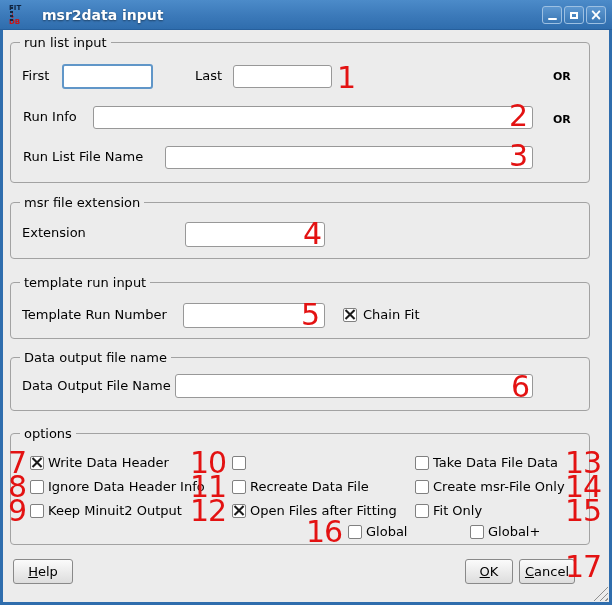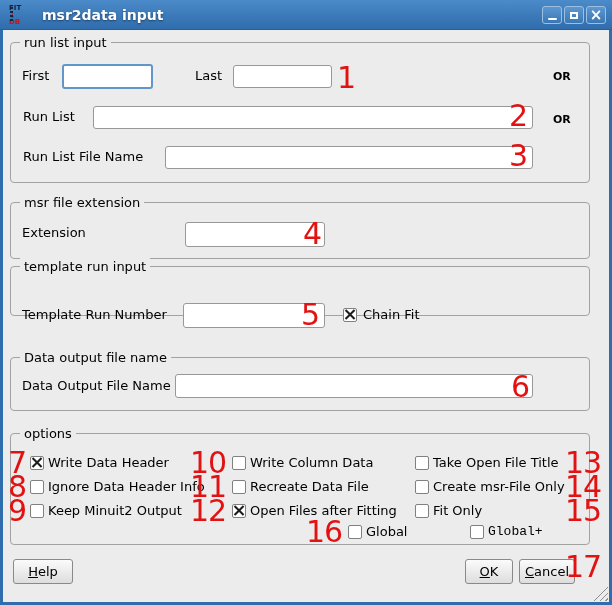--- a/index.html
+++ b/index.html
@@ -112,33 +112,33 @@
   <div class="content"></div>
 
   <div class="group" style="left:10px;top:42px;width:580px;height:141px;">
     <span class="gtitle">run list input</span>
   </div>
   <span class="lbl" style="left:22px;top:68px;">First</span>
   <input class="tin focused" style="left: 62px; top: 64px; width: 91px; height: 25px;" value="">
   <span class="lbl" style="left:195px;top:68px;">Last</span>
   <input class="tin" style="left: 233px; top: 65px; width: 99px; height: 23px;" value="">
   <span class="or" style="left:553px;top:69px;">OR</span>
-  <span class="lbl" style="left:23px;top:109px;">Run List</span>
+  <span class="lbl" style="left:23px;top:109px;">Run Info</span>
   <input class="tin" style="left: 93px; top: 106px; width: 440px; height: 23px;" value="">
   <span class="or" style="left:553px;top:112px;">OR</span>
   <span class="lbl" style="left:23px;top:149px;">Run List File Name</span>
   <input class="tin" style="left: 165px; top: 146px; width: 368px; height: 23px;" value="">
 
   <div class="group" style="left:10px;top:202px;width:580px;height:57px;">
     <span class="gtitle">msr file extension</span>
   </div>
   <span class="lbl" style="left:22px;top:225px;">Extension</span>
   <input class="tin" style="left: 185px; top: 222px; width: 140px; height: 25px;" value="">
 
-  <div class="group" style="left:10px;top:266px;width:580px;height:50px;">
+  <div class="group" style="left:10px;top:282px;width:580px;height:57px;">
     <span class="gtitle">template run input</span>
   </div>
   <span class="lbl" style="left:22px;top:307px;">Template Run Number</span>
   <input class="tin" style="left: 183px; top: 303px; width: 142px; height: 25px;" value="">
   <span class="cb checked" style="left:343px;top:308px;"></span>
   <span class="lbl" style="left:363px;top:307px;">Chain Fit</span>
 
   <div class="group" style="left:10px;top:357px;width:580px;height:54px;">
     <span class="gtitle">Data output file name</span>
   </div>
@@ -150,37 +150,36 @@
   </div>
 
   <span class="cb checked" style="left:30px;top:456px;"></span>
   <span class="lbl" style="left:48px;top:455px;">Write Data Header</span>
   <span class="cb" style="left:30px;top:480px;"></span>
   <span class="lbl" style="left:48px;top:479px;">Ignore Data Header Info</span>
   <span class="cb" style="left:30px;top:504px;"></span>
   <span class="lbl" style="left:48px;top:503px;">Keep Minuit2 Output</span>
 
   <span class="cb" style="left:232px;top:456px;"></span>
-  <span class="lbl" style="left:250px;top:455px;">Write Column Data</span>
   <span class="cb" style="left:232px;top:480px;"></span>
   <span class="lbl" style="left:250px;top:479px;">Recreate Data File</span>
   <span class="cb checked" style="left:232px;top:504px;"></span>
   <span class="lbl" style="left:250px;top:503px;">Open Files after Fitting</span>
 
   <span class="cb" style="left:415px;top:456px;"></span>
-  <span class="lbl" style="left:433px;top:455px;">Take Open File Title</span>
+  <span class="lbl" style="left:433px;top:455px;">Take Data File Data</span>
   <span class="cb" style="left:415px;top:480px;"></span>
   <span class="lbl" style="left:433px;top:479px;">Create msr-File Only</span>
   <span class="cb" style="left:415px;top:504px;"></span>
   <span class="lbl" style="left:433px;top:503px;">Fit Only</span>
 
   <span class="cb" style="left:348px;top:525px;"></span>
   <span class="lbl" style="left:366px;top:524px;">Global</span>
   <span class="cb" style="left:470px;top:525px;"></span>
-  <span class="lbl" style="left:488px;top:524px;font-family:Liberation Mono, monospace;">Global+</span>
+  <span class="lbl" style="left:488px;top:524px;">Global+</span>
 
   <div class="btn" style="left:13px;top:559px;width:60px;">
     <span><span class="mn">H</span><span>elp</span></span>
   </div>
   <div class="btn" style="left:465px;top:559px;width:48px;">
     <span><span class="mn">O</span><span>K</span></span>
   </div>
   <div class="btn" style="left:519px;top:559px;width:56px;">
     <span><span class="mn">C</span><span>ancel</span></span>
   </div>

